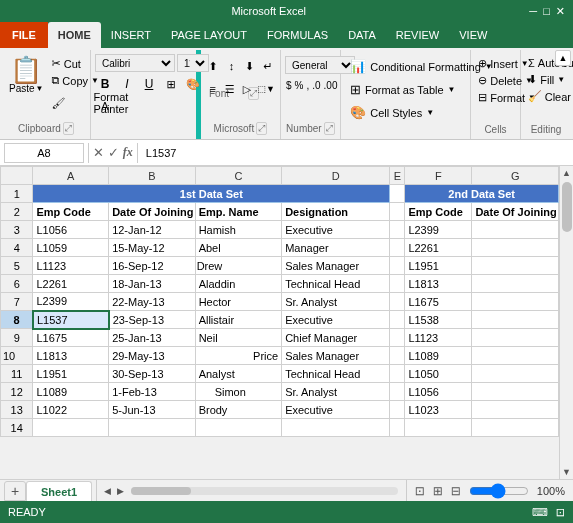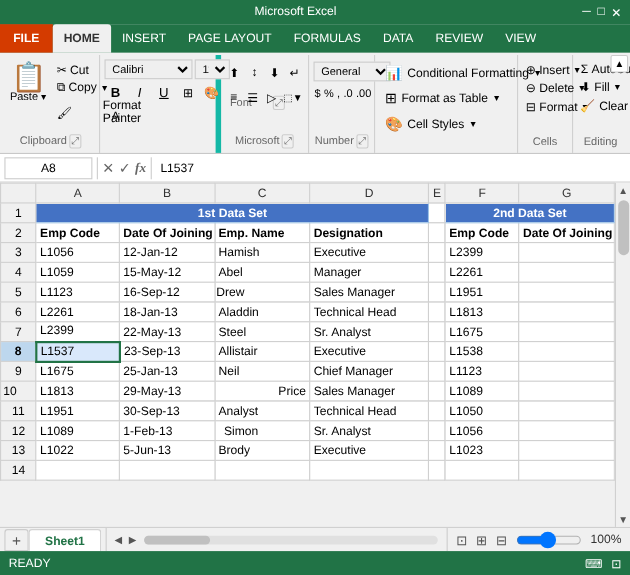--- a/index.html
+++ b/index.html
@@ -298,21 +298,21 @@
             <td style="border:1px solid #d0d0d0; padding:1px 3px; font-size:11px;">Technical Head</td>
             <td style="border:1px solid #d0d0d0; padding:1px 2px; font-size:11px;"></td>
             <td style="border:1px solid #d0d0d0; padding:1px 3px; font-size:11px;">L1813</td>
             <td style="border:1px solid #d0d0d0; padding:1px 3px; font-size:11px;"></td>
           </tr>
 
           <tr>
             <td style="background:#f0f0f0; text-align:center; border:1px solid #d0d0d0; font-size:11px; cursor:pointer; padding:1px 2px;">7</td>
             <td style="border:1px solid #d0d0d0; padding:1px 3px; font-size:11px;">L2399</td>
             <td style="border:1px solid #d0d0d0; padding:1px 3px; font-size:11px;">22-May-13</td>
-            <td style="border:1px solid #d0d0d0; padding:1px 3px; font-size:11px;">Steel</td>
+            <td style="border:1px solid #d0d0d0; padding:1px 3px; font-size:11px;">Hector</td>
             <td style="border:1px solid #d0d0d0; padding:1px 3px; font-size:11px;">Sr. Analyst</td>
             <td style="border:1px solid #d0d0d0; padding:1px 2px; font-size:11px;"></td>
             <td style="border:1px solid #d0d0d0; padding:1px 3px; font-size:11px;">L1675</td>
             <td style="border:1px solid #d0d0d0; padding:1px 3px; font-size:11px;"></td>
           </tr>
 
           <tr>
             <td style="background:#bdd7ee; text-align:center; border:1px solid #d0d0d0; font-size:11px; cursor:pointer; padding:1px 2px; font-weight:bold;">8</td>
             <td style="background:#d9e8fb; border:2px solid #217346; padding:1px 3px; font-size:11px;">L1537</td>
             <td style="border:1px solid #d0d0d0; padding:1px 3px; font-size:11px;">23-Sep-13</td>
@@ -353,21 +353,21 @@
             <td style="border:1px solid #d0d0d0; padding:1px 3px; font-size:11px;">Technical Head</td>
             <td style="border:1px solid #d0d0d0; padding:1px 2px; font-size:11px;"></td>
             <td style="border:1px solid #d0d0d0; padding:1px 3px; font-size:11px;">L1050</td>
             <td style="border:1px solid #d0d0d0; padding:1px 3px; font-size:11px;"></td>
           </tr>
 
           <tr>
             <td style="background:#f0f0f0; text-align:center; border:1px solid #d0d0d0; font-size:11px; cursor:pointer; padding:1px 2px;">12</td>
             <td style="border:1px solid #d0d0d0; padding:1px 3px; font-size:11px;">L1089</td>
             <td style="border:1px solid #d0d0d0; padding:1px 3px; font-size:11px;">1-Feb-13</td>
-            <td style="border:1px solid #d0d0d0; padding:1px 8px; font-size:11px;">Simon</td>
+            <td style="border:1px solid #d0d0d0; padding:1px 19px; font-size:11px;">Simon</td>
             <td style="border:1px solid #d0d0d0; padding:1px 3px; font-size:11px;">Sr. Analyst</td>
             <td style="border:1px solid #d0d0d0; padding:1px 2px; font-size:11px;"></td>
             <td style="border:1px solid #d0d0d0; padding:1px 3px; font-size:11px;">L1056</td>
             <td style="border:1px solid #d0d0d0; padding:1px 3px; font-size:11px;"></td>
           </tr>
 
           <tr>
             <td style="background:#f0f0f0; text-align:center; border:1px solid #d0d0d0; font-size:11px; cursor:pointer; padding:1px 2px;">13</td>
             <td style="border:1px solid #d0d0d0; padding:1px 3px; font-size:11px;">L1022</td>
             <td style="border:1px solid #d0d0d0; padding:1px 3px; font-size:11px;">5-Jun-13</td>

